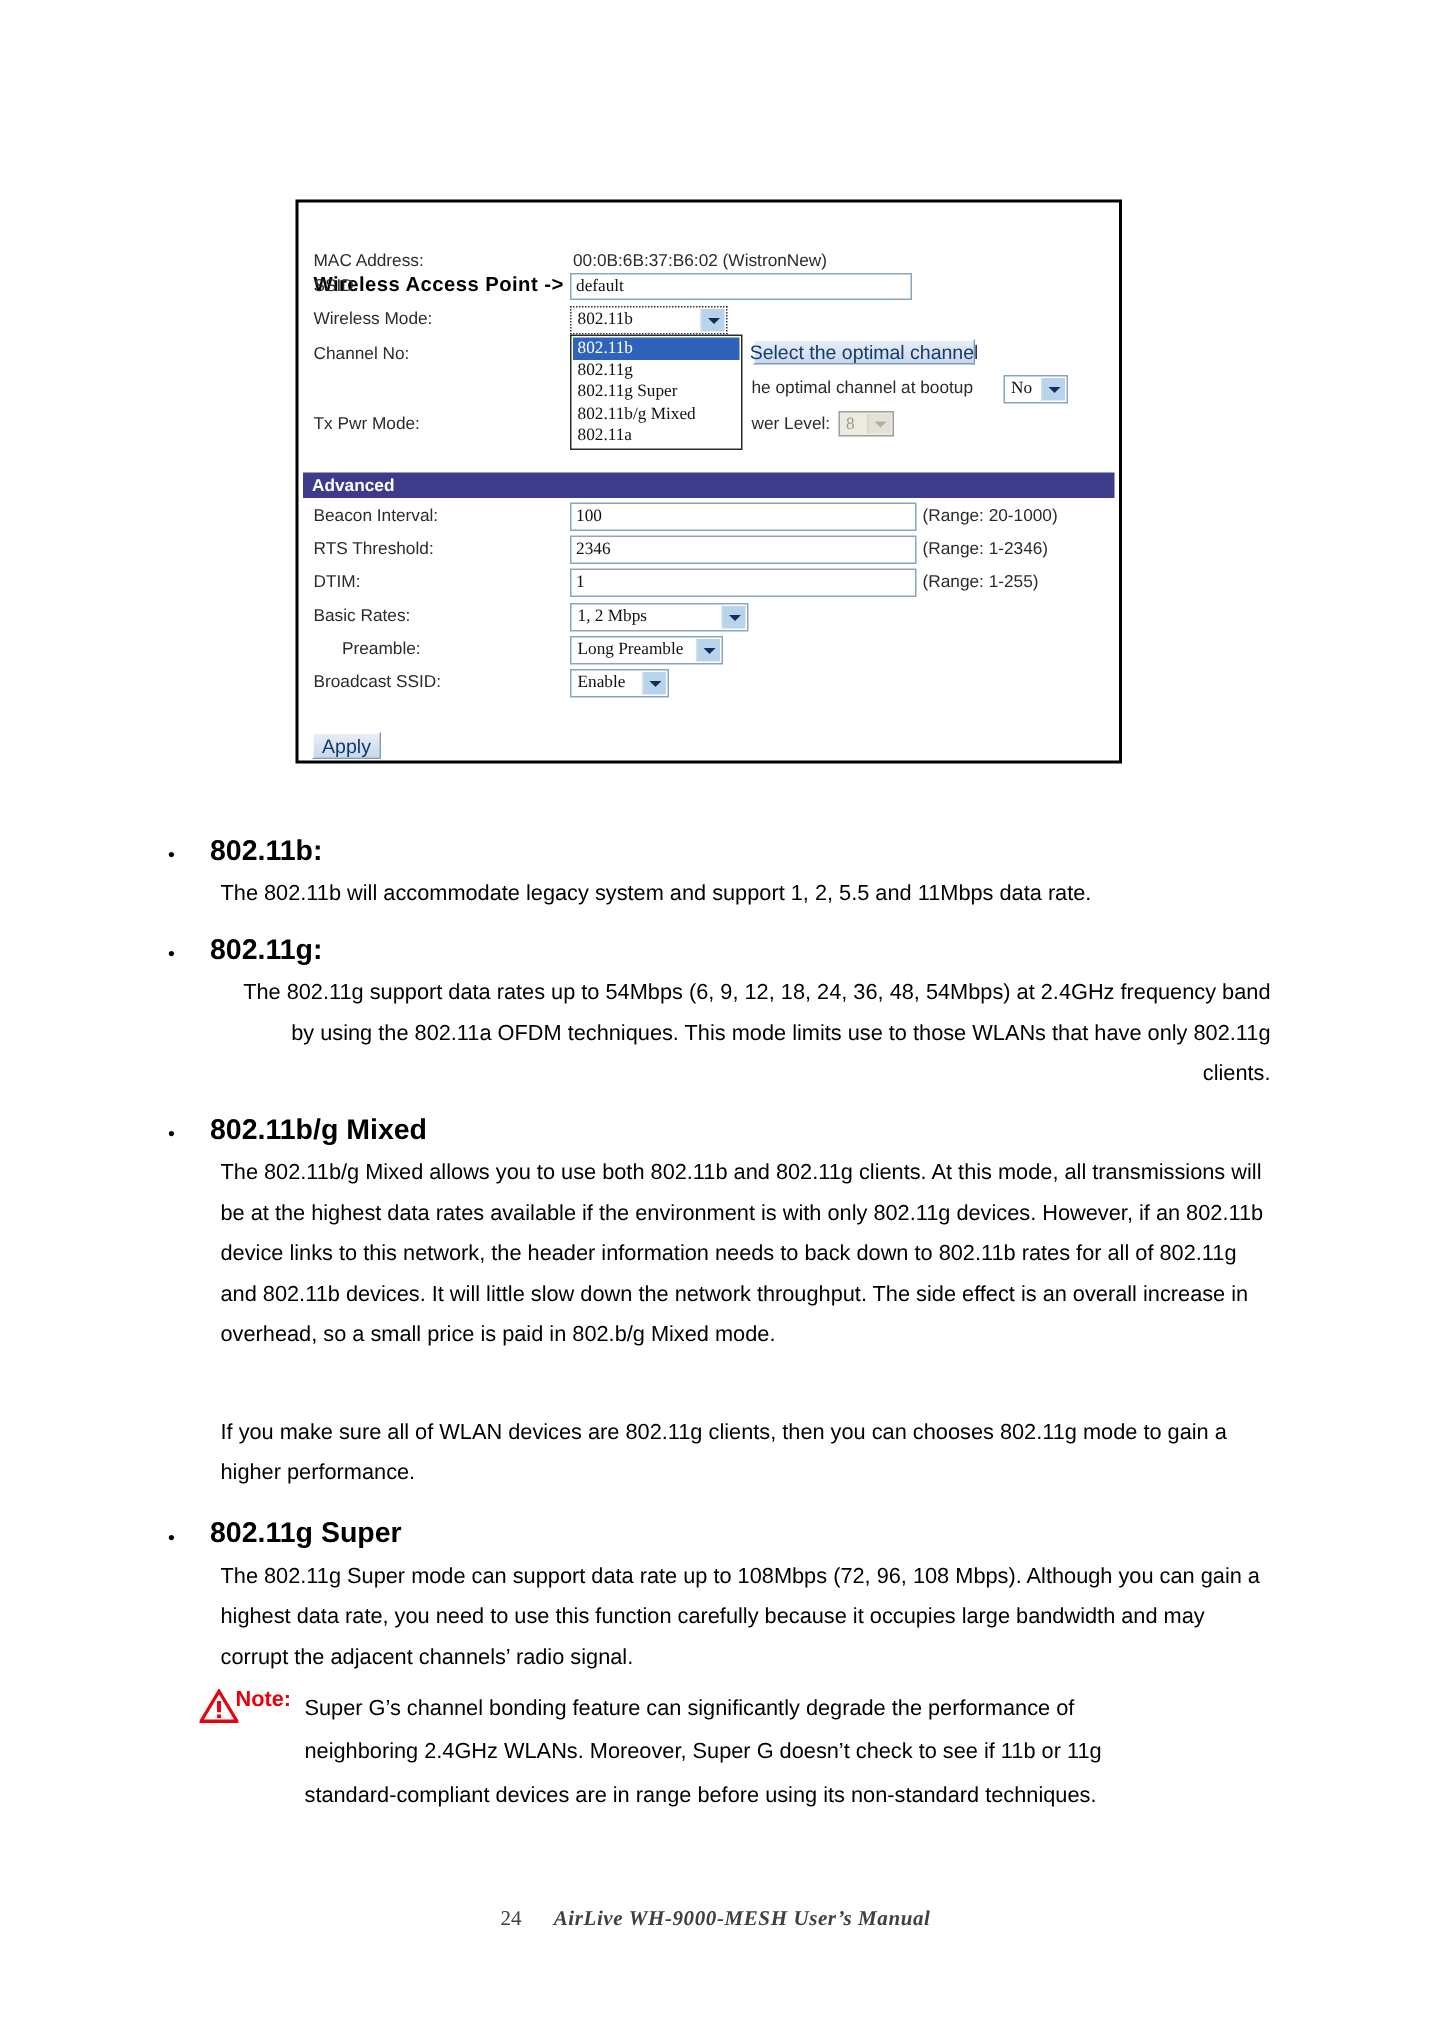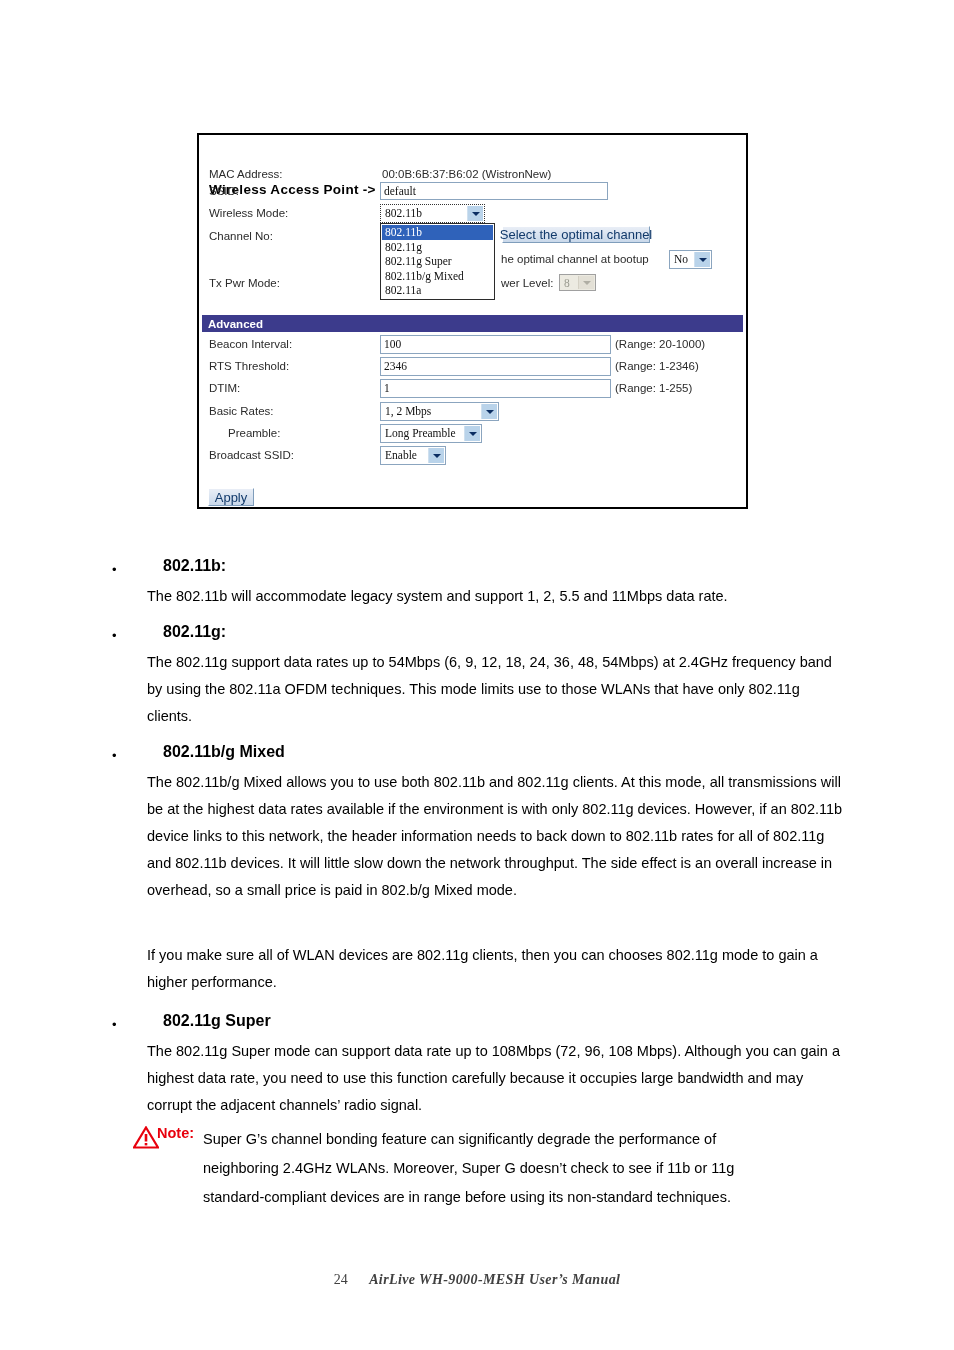--- a/index.html
+++ b/index.html
@@ -138,22 +138,22 @@
   }
 
   
   .doc { position:absolute; left:0; top:0; width:954px; }
   .bullet-dot {
     position:absolute; left:112px;
     font-size:13px; line-height:1;
     color:#000;
   }
   .bullet-head {
-    position:absolute; left:163px;
-    font-size:16px; font-weight:bold; color:#000;
+    position:absolute; left:140px;
+    font-size:19px; font-weight:bold; color:#000;
     white-space:nowrap;
   }
   .para {
     position:absolute; left:147px; width:700px;
     font-size:14.5px; line-height:27px; color:#000;
     text-align:left;
   }
 
   .note-block { position:absolute; left:133px; top:1124px; width:720px; }
   .note-icon {
@@ -275,21 +275,21 @@
 </div>
 
 <div class="doc">
 
   <div class="bullet-dot" style="top:563px;">•</div>
   <div class="bullet-head" style="top:557px;">802.11b:</div>
   <div class="para" style="top:583px;">The 802.11b will accommodate legacy system and support 1, 2, 5.5 and 11Mbps data rate.</div>
 
   <div class="bullet-dot" style="top:629px;">•</div>
   <div class="bullet-head" style="top:623px;">802.11g:</div>
-  <div class="para" style="top:649px; width:700px;">The 802.11g support data rates up to 54Mbps (6, 9, 12, 18, 24, 36, 48, 54Mbps) at 2.4GHz frequency band by using the 802.11a OFDM techniques.   This mode limits use to those WLANs that have only 802.11g clients.</div>
+  <div class="para" style="top:649px; width:700px;text-align:right;">The 802.11g support data rates up to 54Mbps (6, 9, 12, 18, 24, 36, 48, 54Mbps) at 2.4GHz frequency band by using the 802.11a OFDM techniques.   This mode limits use to those WLANs that have only 802.11g clients.</div>
 
   <div class="bullet-dot" style="top:749px;">•</div>
   <div class="bullet-head" style="top:743px;">802.11b/g Mixed</div>
   <div class="para" style="top:769px; width:700px;">The 802.11b/g Mixed allows you to use both 802.11b and 802.11g clients. At this mode, all transmissions will be at the highest data rates available if the environment is with only 802.11g devices. However, if an 802.11b device links to this network, the header information needs to back down to 802.11b rates for all of 802.11g and 802.11b devices. It will little slow down the network throughput. The side effect is an overall increase in overhead, so a small price is paid in 802.b/g Mixed mode.</div>
   <div class="para" style="top:942px; width:700px;">If you make sure all of WLAN devices are 802.11g clients, then you can chooses 802.11g mode to gain a higher performance.</div>
 
   <div class="bullet-dot" style="top:1018px;">•</div>
   <div class="bullet-head" style="top:1012px;">802.11g Super</div>
   <div class="para" style="top:1038px; width:700px;">The 802.11g Super mode can support data rate up to 108Mbps (72, 96, 108 Mbps). Although you can gain a highest data rate, you need to use this function carefully because it occupies large bandwidth and may corrupt the adjacent channels’ radio signal.</div>
 

